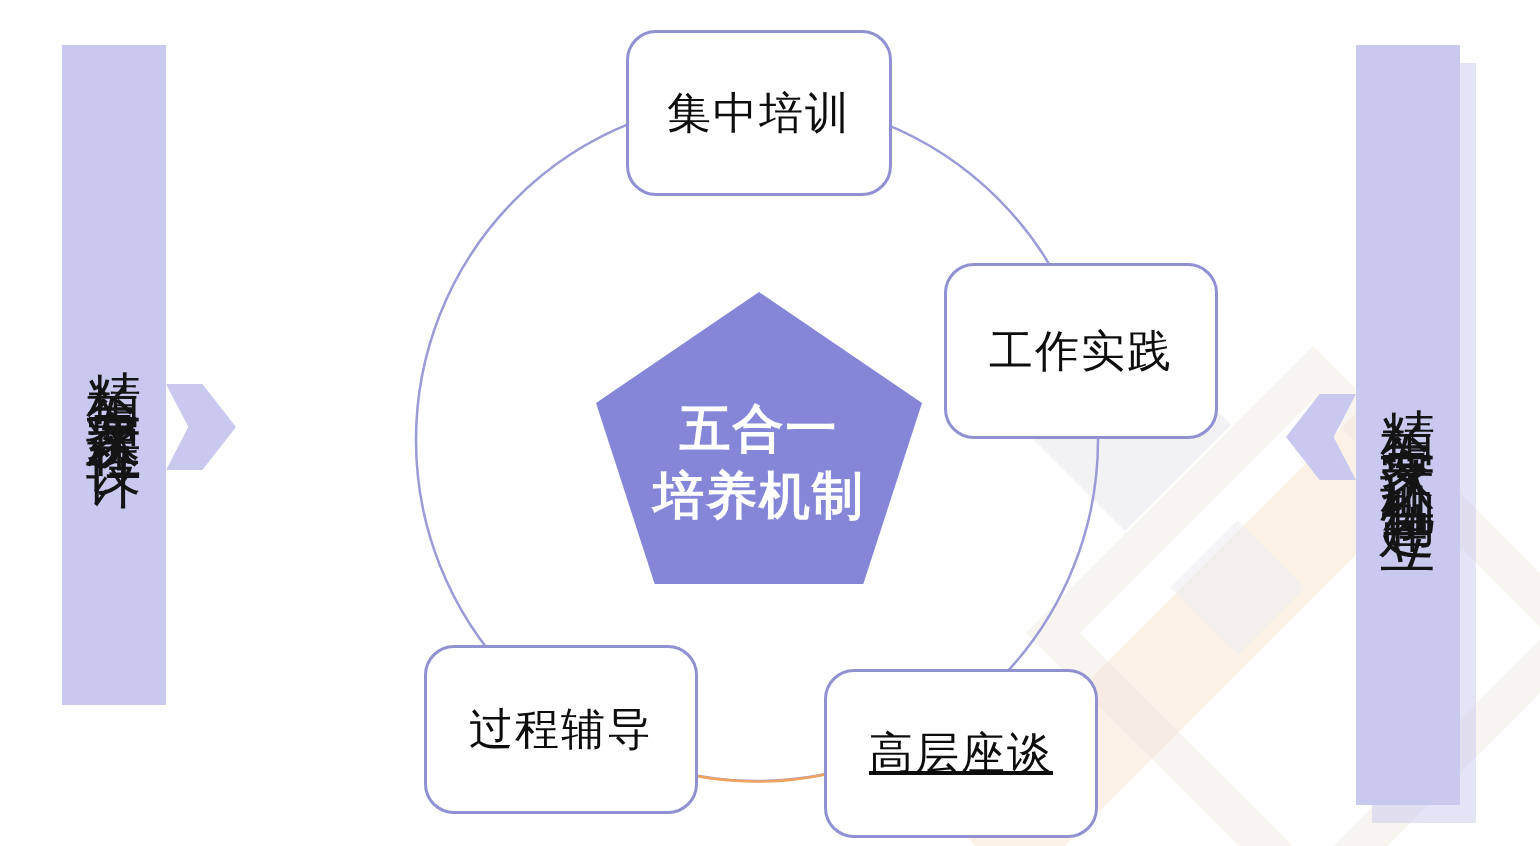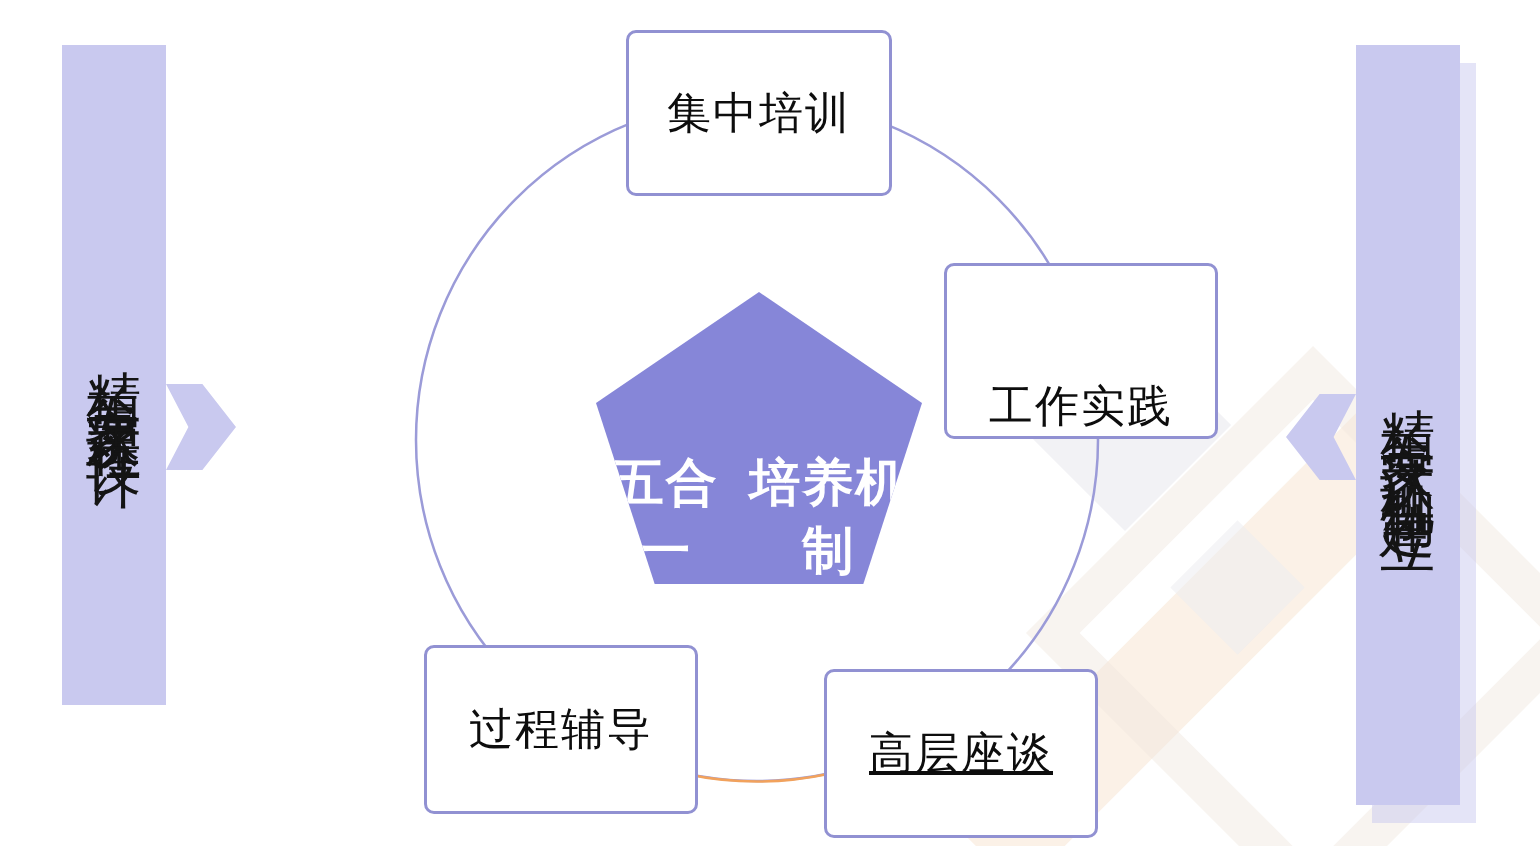--- a/index.html
+++ b/index.html
@@ -53,40 +53,40 @@
   .arrow--right { left: 166px; top: 384px; width: 70px; height: 86px;
                   clip-path: polygon(0 0, 52% 0, 100% 50%, 52% 100%, 0 100%, 32% 50%); }
   .arrow--left  { left: 1286px; top: 394px; width: 70px; height: 86px;
                   clip-path: polygon(100% 0, 48% 0, 0 50%, 48% 100%, 100% 100%, 68% 50%); }
 
   
   .node {
     position: absolute;
     background: #ffffff;
     border: 3px solid var(--node_border, #9191d2);
-    border-radius: 10px;
+    border-radius: 30px;
     display: flex; align-items: center; justify-content: center;
     font-size: 44px;
     color: #0d0d0d;
     letter-spacing: 2px;
   }
   .node--top         { left: 626px; top: 30px;  width: 260px; height: 160px; }
   .node--upper-left  { left: 296px; top: 262px; width: 268px; height: 164px; }
-  .node--upper-right { left: 944px; top: 263px; width: 268px; height: 170px; align-items: flex-end; }
+  .node--upper-right { left: 944px; top: 263px; width: 268px; height: 170px; }
   .node--lower-left  { left: 424px; top: 645px; width: 268px; height: 163px; justify-content: center; }
   .node--lower-right { left: 824px; top: 669px; width: 268px; height: 163px; text-decoration: underline; }
 
   
   .pentagon {
     position: absolute;
     left: 596px; top: 292px; width: 326px; height: 292px;
     background: var(--pentagon, #8686d8);
     clip-path: polygon(50% 0, 100% 38%, 82% 100%, 18% 100%, 0 38%);
-    display: flex; flex-direction: row;
-    align-items: flex-end; justify-content: center;
+    display: flex; flex-direction: column;
+    align-items: center; justify-content: center;
     padding-top: 48px;
     box-sizing: border-box;
   }
   .pentagon .line {
     color: #ffffff;
     font-weight: bold;
     font-size: 51px;
     line-height: 1.32;
     text-align: center;
     letter-spacing: 2px;

